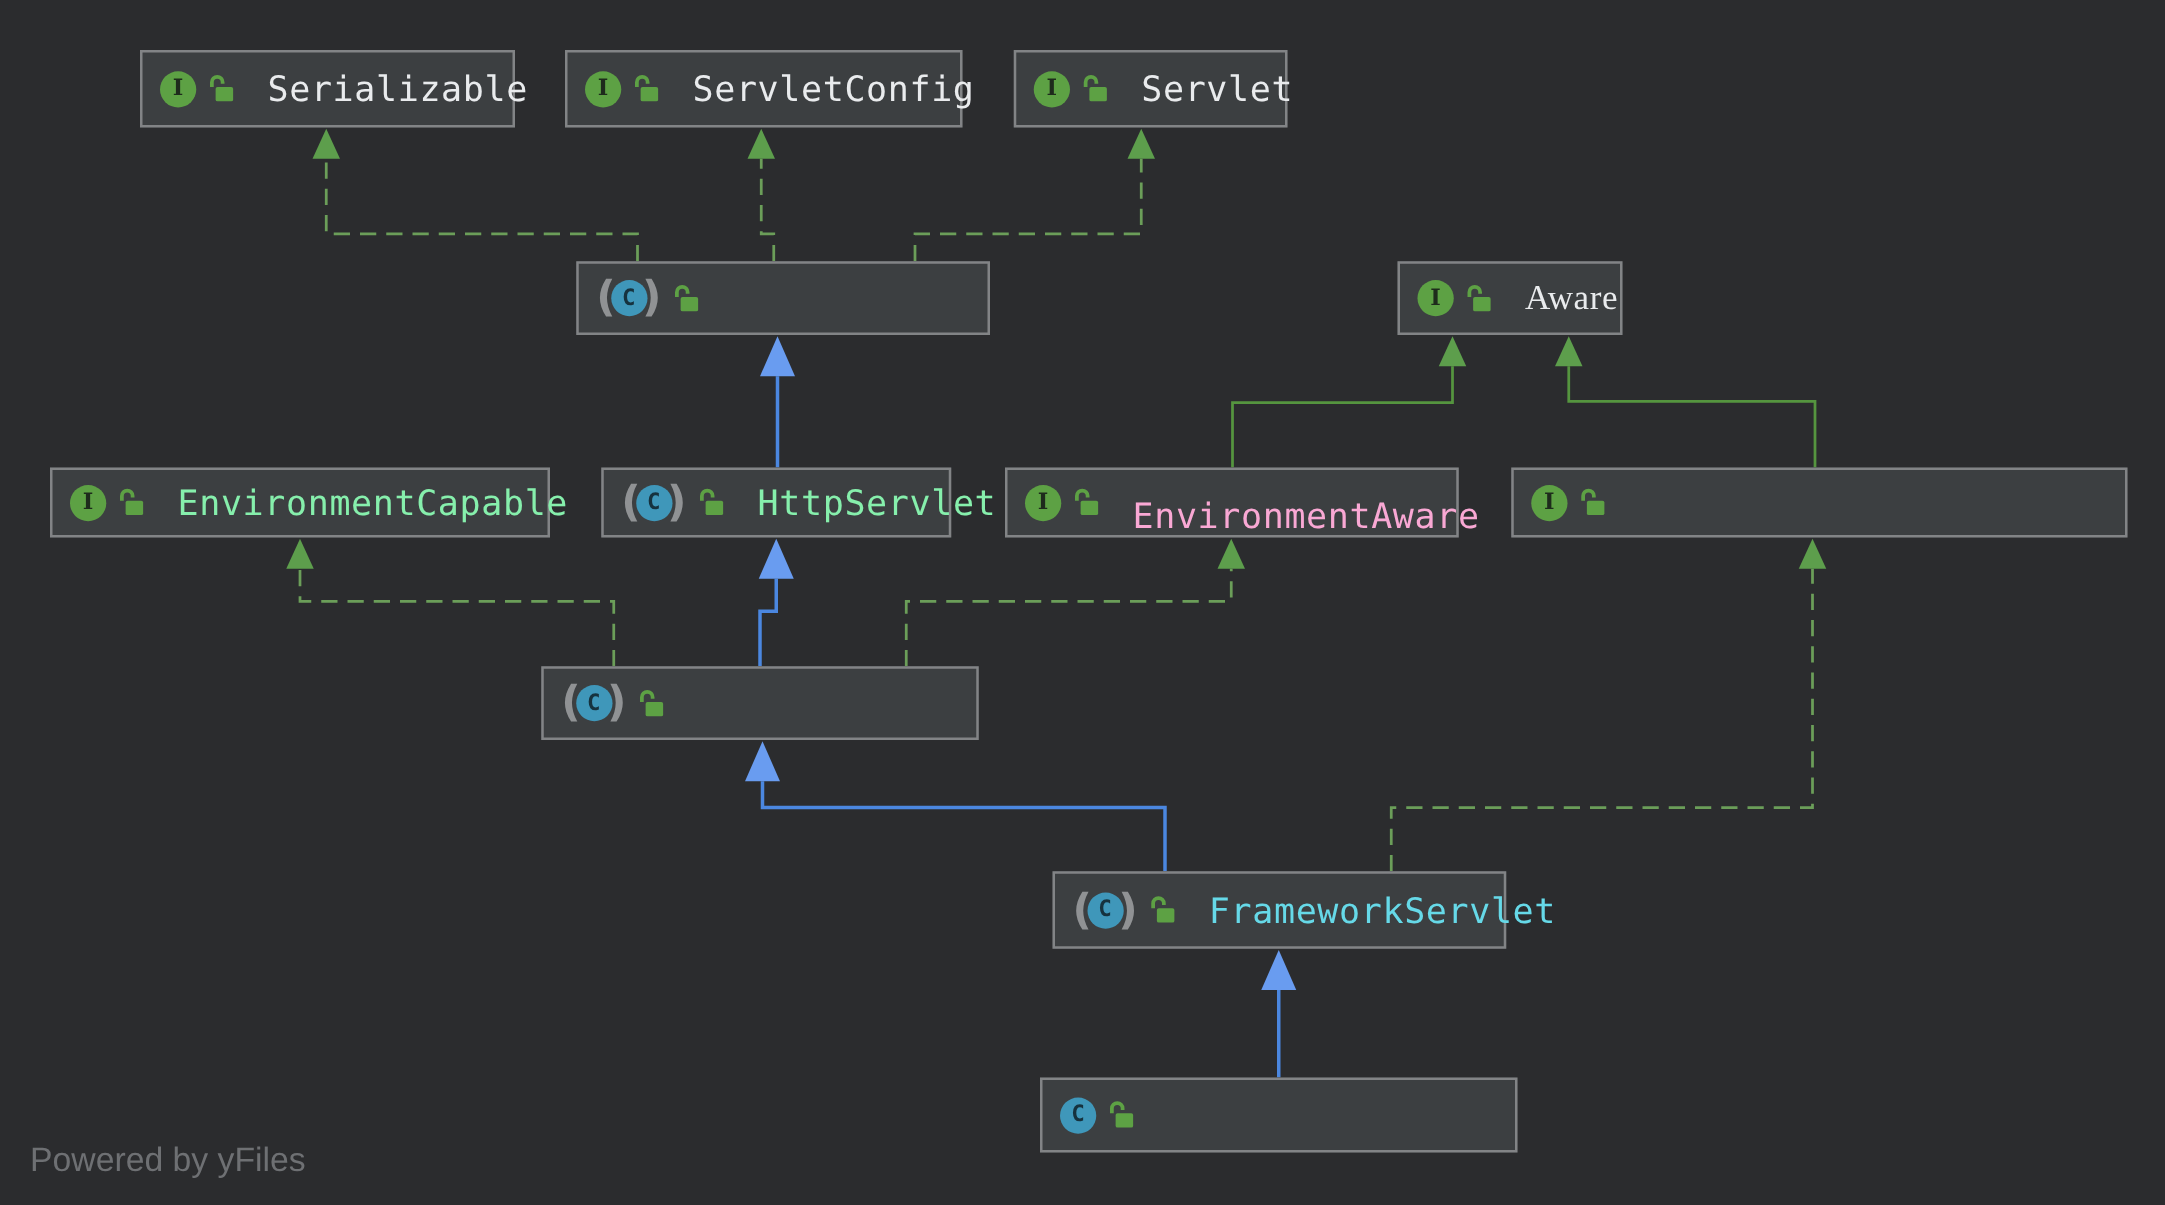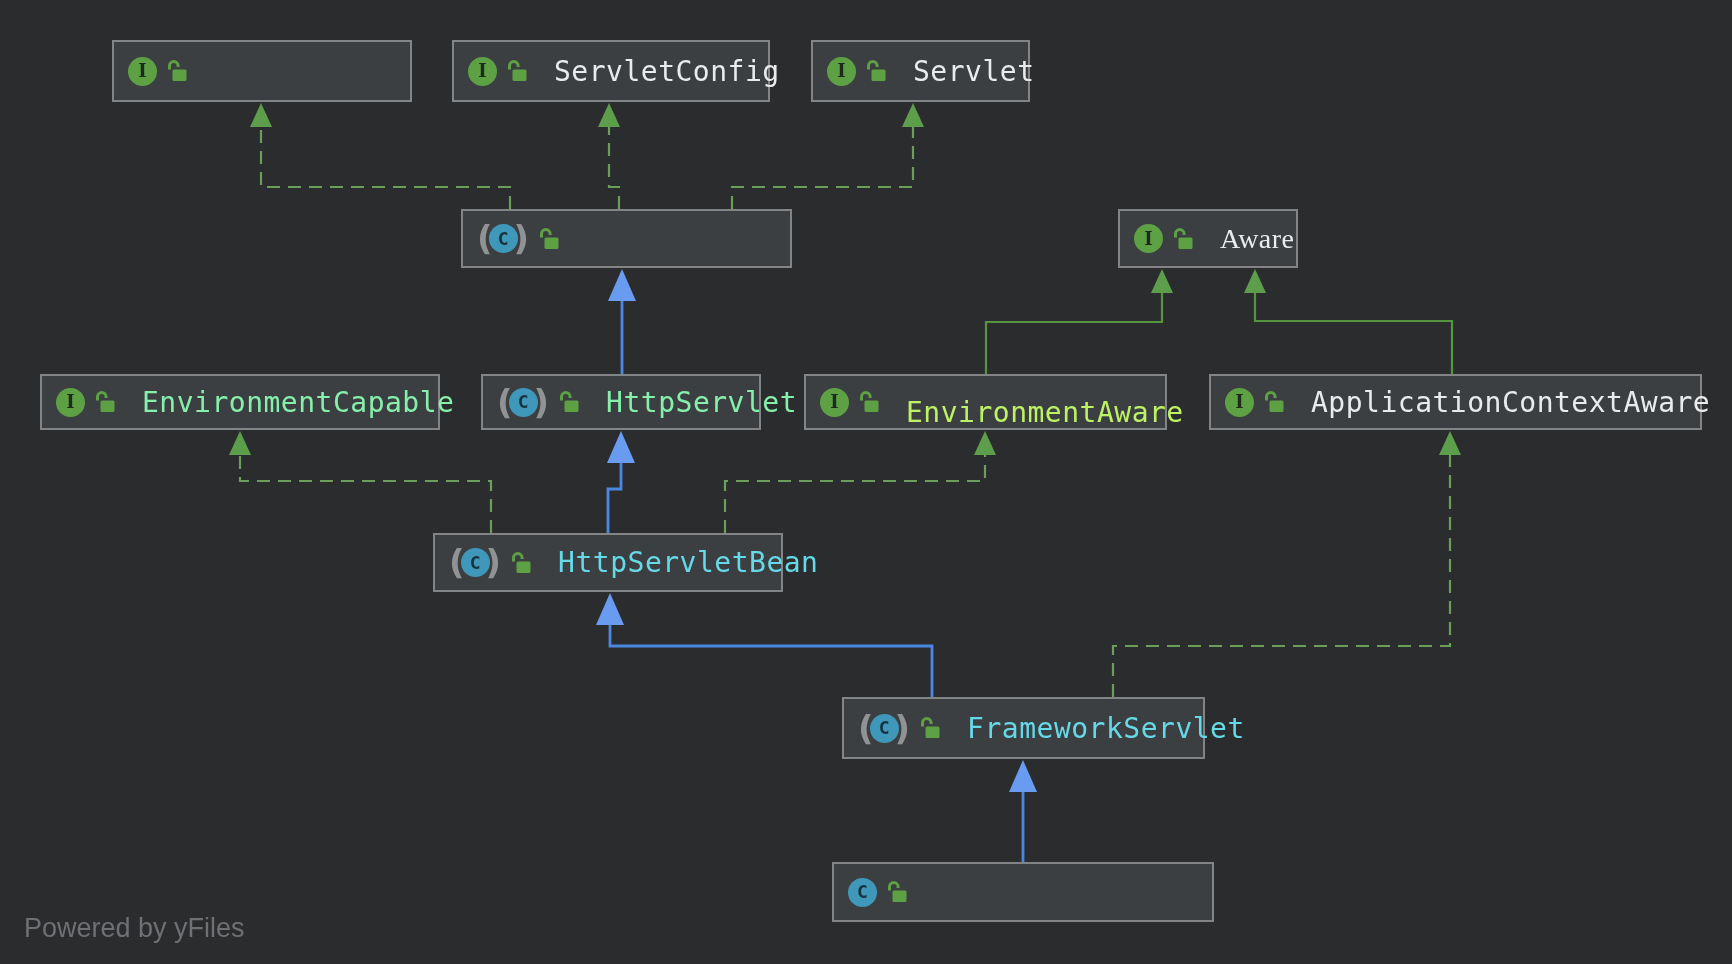--- a/index.html
+++ b/index.html
@@ -123,20 +123,21 @@
     <div class="node" style="left: 112px; top: 40px; width: 300px; height: 62px; background: rgb(60, 63, 65); border: 2px solid rgb(130, 132, 134);">
       <span class="icons">
         <span class="circle-icon iface" style="background: rgb(93, 161, 68); color: rgb(30, 43, 28);">I</span>
         <span class="lock">
           <svg width="22" height="24" viewBox="0 0 22 24">
             <path d="M3.5 10.5 V6.8 a4.3 4.3 0 0 1 8.6 0 V8" fill="none" stroke="#5da144" stroke-width="3"></path>
             <rect x="6.5" y="10.5" width="14" height="11.5" rx="1.5" fill="#5da144"></rect>
           </svg>
         </span>
       </span>
+      <span class="node-label" style="color: rgb(233, 235, 237);">Serializable</span>
     </div>
     <div class="node" style="left: 452px; top: 40px; width: 318px; height: 62px; background: rgb(60, 63, 65); border: 2px solid rgb(130, 132, 134);">
       <span class="icons">
         <span class="circle-icon iface" style="background: rgb(93, 161, 68); color: rgb(30, 43, 28);">I</span>
         <span class="lock">
           <svg width="22" height="24" viewBox="0 0 22 24">
             <path d="M3.5 10.5 V6.8 a4.3 4.3 0 0 1 8.6 0 V8" fill="none" stroke="#5da144" stroke-width="3"></path>
             <rect x="6.5" y="10.5" width="14" height="11.5" rx="1.5" fill="#5da144"></rect>
           </svg>
         </span>
@@ -213,49 +214,47 @@
     <div class="node" style="left: 804px; top: 374px; width: 363px; height: 56px; background: rgb(60, 63, 65); border: 2px solid rgb(130, 132, 134);">
       <span class="icons">
         <span class="circle-icon iface" style="background: rgb(93, 161, 68); color: rgb(30, 43, 28);">I</span>
         <span class="lock">
           <svg width="22" height="24" viewBox="0 0 22 24">
             <path d="M3.5 10.5 V6.8 a4.3 4.3 0 0 1 8.6 0 V8" fill="none" stroke="#5da144" stroke-width="3"></path>
             <rect x="6.5" y="10.5" width="14" height="11.5" rx="1.5" fill="#5da144"></rect>
           </svg>
         </span>
       </span>
-      <span class="node-label" style="color: #bef264; margin-top: 21px;">EnvironmentAware</span>
+      <span class="node-label" style="color: #f9a8d4; margin-top: 21px;">EnvironmentAware</span>
     </div>
     <div class="node" style="left: 1209px; top: 374px; width: 493px; height: 56px; background: rgb(60, 63, 65); border: 2px solid rgb(130, 132, 134);">
       <span class="icons">
         <span class="circle-icon iface" style="background: rgb(93, 161, 68); color: rgb(30, 43, 28);">I</span>
         <span class="lock">
           <svg width="22" height="24" viewBox="0 0 22 24">
             <path d="M3.5 10.5 V6.8 a4.3 4.3 0 0 1 8.6 0 V8" fill="none" stroke="#5da144" stroke-width="3"></path>
             <rect x="6.5" y="10.5" width="14" height="11.5" rx="1.5" fill="#5da144"></rect>
           </svg>
         </span>
       </span>
-      <span class="node-label" style="color: rgb(233, 235, 237);">ApplicationContextAware</span>
     </div>
     <div class="node" style="left: 433px; top: 533px; width: 350px; height: 59px; background: rgb(60, 63, 65); border: 2px solid rgb(130, 132, 134);">
       <span class="icons">
         <span class="abstract-wrap">
           <span class="paren l" style="color: rgb(144, 146, 148);">(</span>
           <span class="circle-icon cls" style="background: rgb(63, 151, 186); color: rgb(22, 50, 62);">C</span>
           <span class="paren r" style="color: rgb(144, 146, 148);">)</span>
         </span>
         <span class="lock">
           <svg width="22" height="24" viewBox="0 0 22 24">
             <path d="M3.5 10.5 V6.8 a4.3 4.3 0 0 1 8.6 0 V8" fill="none" stroke="#5da144" stroke-width="3"></path>
             <rect x="6.5" y="10.5" width="14" height="11.5" rx="1.5" fill="#5da144"></rect>
           </svg>
         </span>
       </span>
-      <span class="node-label" style="color: rgb(102, 217, 232);">HttpServletBean</span>
     </div>
     <div class="node" style="left: 842px; top: 697px; width: 363px; height: 62px; background: rgb(60, 63, 65); border: 2px solid rgb(130, 132, 134);">
       <span class="icons">
         <span class="abstract-wrap">
           <span class="paren l" style="color: rgb(144, 146, 148);">(</span>
           <span class="circle-icon cls" style="background: rgb(63, 151, 186); color: rgb(22, 50, 62);">C</span>
           <span class="paren r" style="color: rgb(144, 146, 148);">)</span>
         </span>
         <span class="lock">
           <svg width="22" height="24" viewBox="0 0 22 24">

